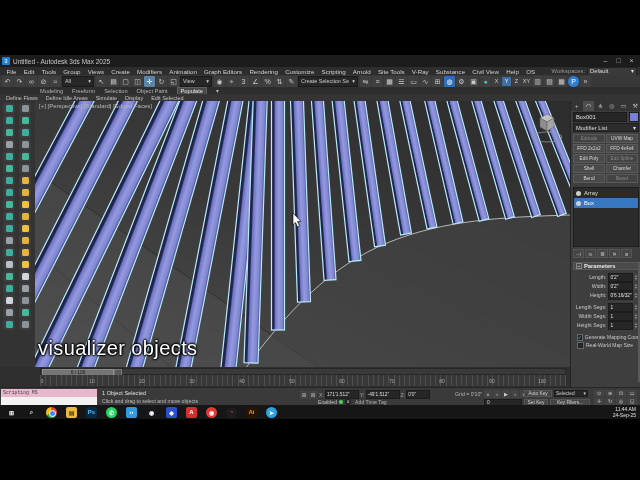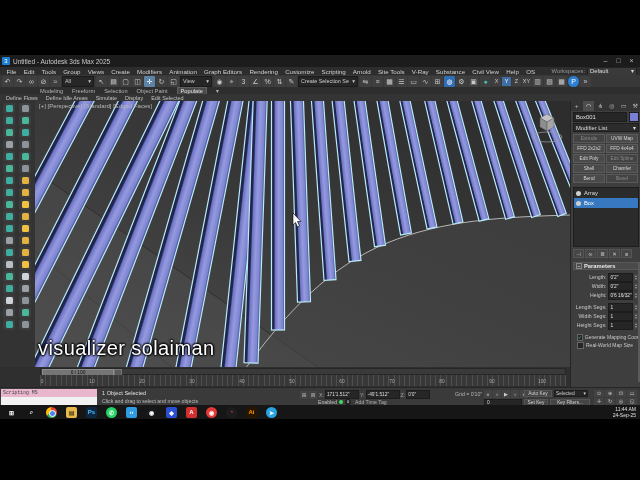--- a/index.html
+++ b/index.html
@@ -450,21 +450,21 @@
         </g>
         <g transform="translate(512,26)">
           <ellipse cx="0" cy="10" rx="15" ry="5" fill="none" stroke="#9a9a9a" stroke-width="1" opacity="0.75"></ellipse>
           <polygon points="-7,-9 0,-13 7,-9 0,-5" fill="#c2c2c2" stroke="#5a5a5a" stroke-width="0.5"></polygon>
           <polygon points="-7,-9 0,-5 0,4 -7,0" fill="#8e8e8e" stroke="#5a5a5a" stroke-width="0.5"></polygon>
           <polygon points="0,-5 7,-9 7,0 0,4" fill="#a6a6a6" stroke="#5a5a5a" stroke-width="0.5"></polygon>
         </g>
         <polygon points="258,112 258,124 260.5,121.5 262.5,126 264.5,125 262.5,120.5 266,120.5" fill="#fff" stroke="#000" stroke-width="0.6"></polygon>
       </svg>
     <div class="abs" id="vplabel">[+] [Perspective] [Standard] [Edged Faces]</div>
-    <div class="abs" id="watermark">visualizer solaiman</div>
+    <div class="abs" id="watermark">visualizer objects</div>
   </div>
 
   <div class="abs" id="cmdpanel">
     <div id="cptabs">
         <div class="cpt">+</div>
         <div class="cpt active">◠</div>
         <div class="cpt">⋔</div>
         <div class="cpt">◎</div>
         <div class="cpt">▭</div>
         <div class="cpt">⚒</div>

